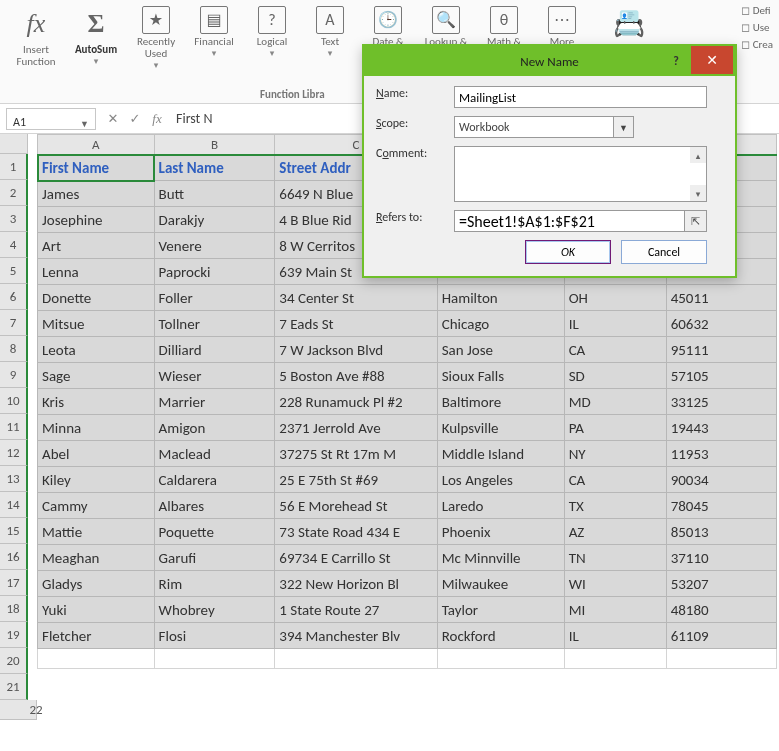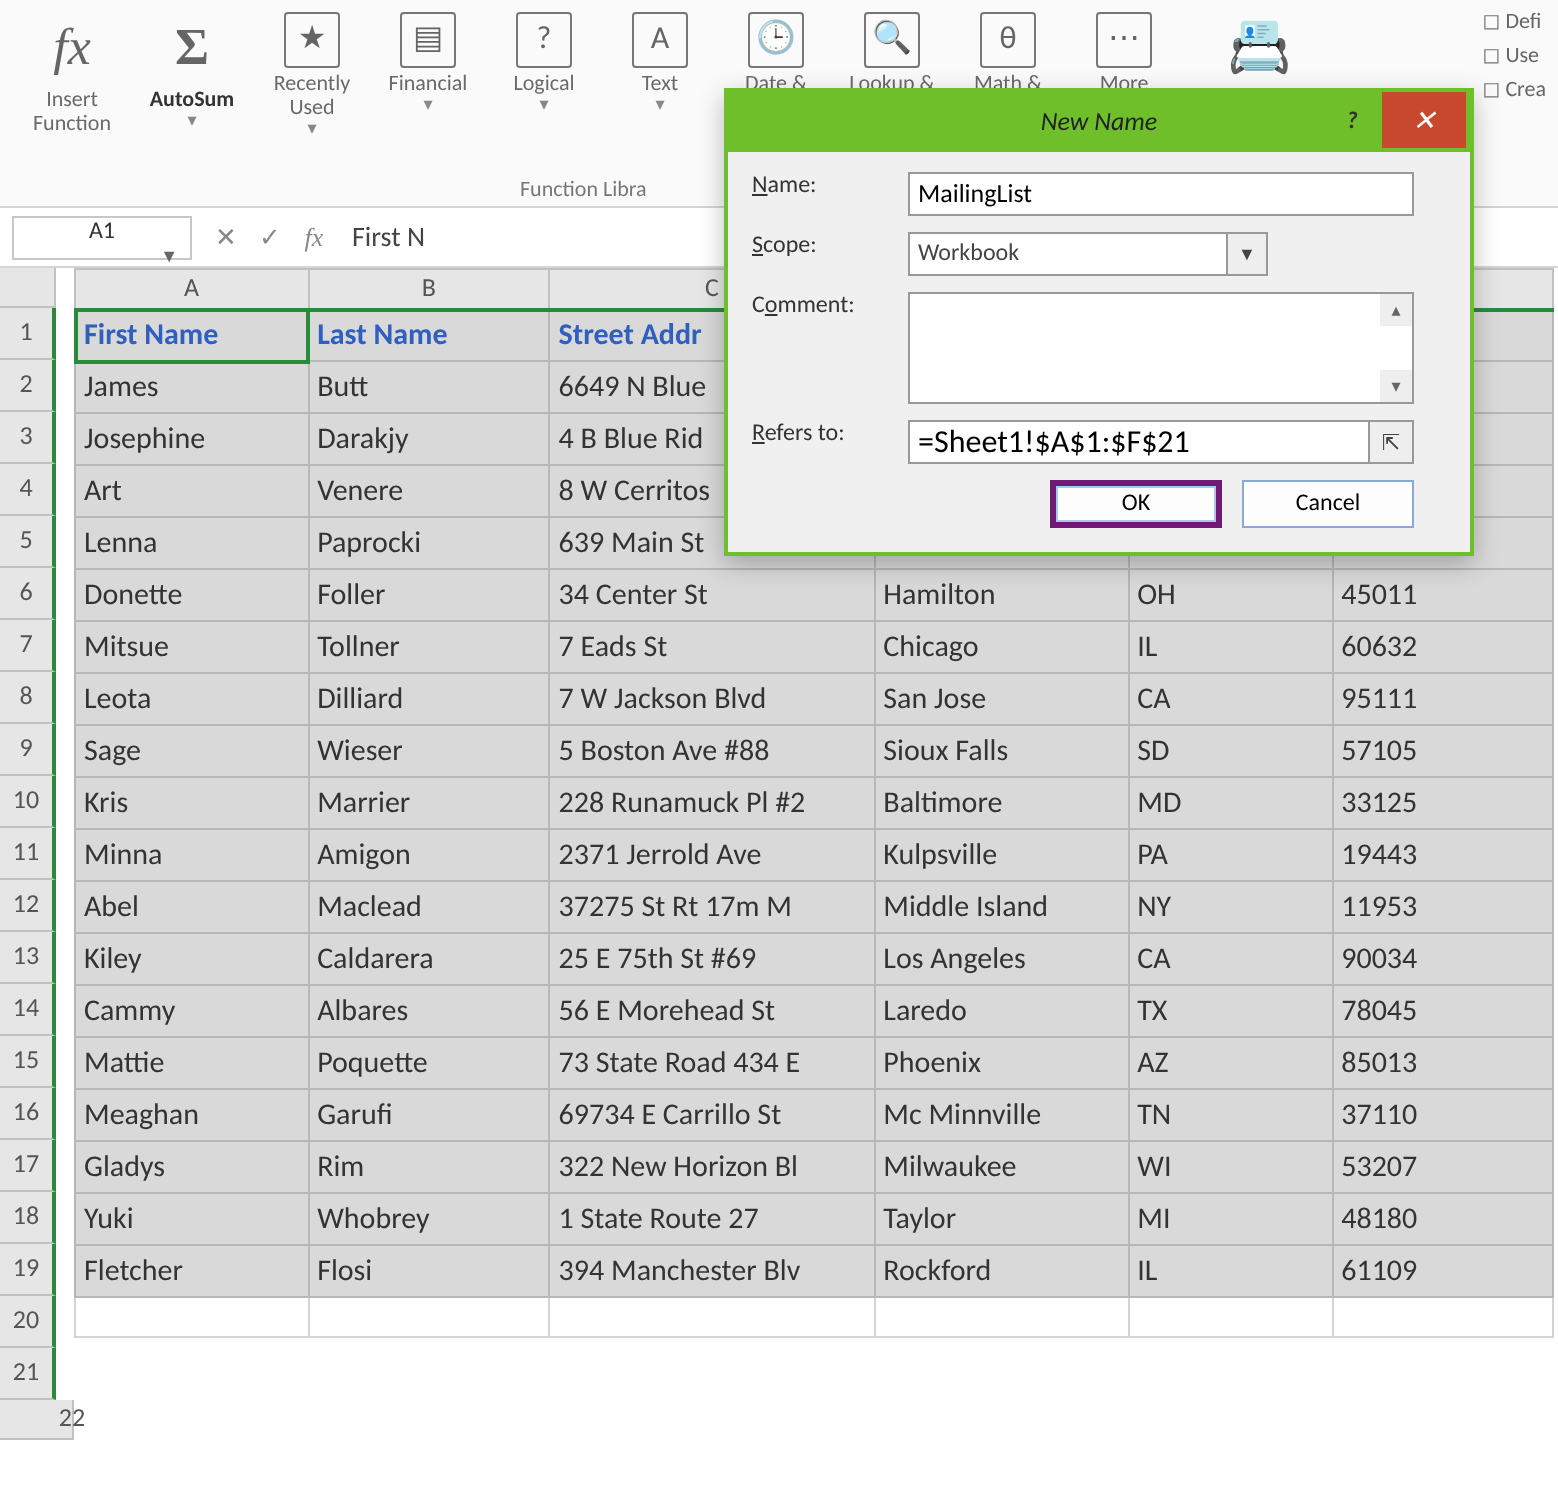--- a/index.html
+++ b/index.html
@@ -5,64 +5,64 @@
   * { box-sizing: border-box; font-family: "Segoe UI", Calibri, Arial, sans-serif; }
   body { margin: 0; background: #fff; font-size: 13px; color: #444; width: 779px; }
   .ribbon { display: flex; align-items: flex-start; padding: 4px 8px 0 8px; gap: 2px; border-bottom: 1px solid #d4d4d4; background: #fafafa; position: relative; height: 104px; }
   .rbtn { display: flex; flex-direction: column; align-items: center; justify-content: flex-start; width: 56px; padding-top: 2px; color: #6a6a6a; font-size: 11px; text-align: center; line-height: 1.1; cursor: default; }
   .rbtn.small { width: 60px; }
   .rico { font-size: 26px; color: #656565; height: 36px; display: flex; align-items: center; justify-content: center; font-style: italic; font-family: "Times New Roman", serif; }
   .rico.box { border: 1.5px solid #777; width: 28px; height: 28px; font-style: normal; font-family: inherit; font-size: 16px; border-radius: 2px; }
   .rbtn .caret { font-size: 9px; color: #888; }
   .rbtn-label { margin-top: 2px; }
   .autosum { font-weight: bold; color: #333; }
-  .grplabel { position: absolute; bottom: 2px; left: 260px; font-size: 11px; color: #777; }
+  .grplabel { position: absolute; bottom: 2px; left: 260px; font-size: 11px; color: #777; font-weight: bold; }
   .side-opts { position: absolute; right: 6px; top: 4px; font-size: 11px; color: #666; display: flex; flex-direction: column; gap: 4px; }
   .side-opts div::before { content: "◻ "; color: #777; }
   .formula-bar { display: flex; align-items: center; border-bottom: 1px solid #d4d4d4; height: 30px; }
-  .namebox { width: 90px; border: 1px solid #c7c7c7; margin: 3px 6px; height: 22px; display: flex; align-items: center; padding: 0 6px; font-size: 12px; color: #333; background: #fff; flex-direction: column; }
+  .namebox { width: 90px; border: 1px solid #c7c7c7; margin: 3px 6px; height: 22px; display: flex; align-items: flex-end; padding: 0 6px; font-size: 12px; color: #333; background: #fff; }
   .namebox .dd { margin-left: auto; font-size: 9px; color: #666; }
   .fbbtn { width: 22px; text-align: center; color: #888; font-size: 13px; }
   .fxcell { flex: 1; padding: 0 8px; font-size: 14px; }
   .sheet { display: flex; }
   .rowhdrs { display: flex; flex-direction: column; }
   .corner { width: 28px; height: 20px; background: #e6e6e6; border-right: 1px solid #c1c1c1; border-bottom: 1px solid #c1c1c1; }
   .rh { width: 28px; height: 26px; background: #e6e6e6; border-right: 2px solid #2a8a3a; border-bottom: 1px solid #c1c1c1; display: flex; align-items: center; justify-content: center; font-size: 13px; color: #555; }
   .rh.last { height: 20px; border-right: 1px solid #c1c1c1; padding-left: 36px; }
   .gridwrap { flex: 1; overflow: hidden; }
   table.grid { border-collapse: collapse; table-layout: fixed; width: 740px; }
   .colhdr th { background: #e6e6e6; border: 1px solid #c1c1c1; border-bottom: 2px solid #2a8a3a; height: 20px; font-weight: normal; font-size: 13px; color: #555; }
   td { border: 1px solid #b7b7b7; height: 26px; padding: 0 4px; font-size: 15px; color: #333; background: #d9d9d9; overflow: hidden; white-space: nowrap; }
   tr.hdr td { color: #2f5fbf; font-weight: bold; }
   td.right { text-align: left; }
   .selA1 { outline: 2px solid #2a8a3a; outline-offset: -1px; }
   tr.blank td { background: #fff; border-color: #d4d4d4; height: 20px; }
   
   .dialog { position: absolute; left: 362px; top: 44px; width: 375px; background: #f0f0f0; border: 2px solid #6fbf2a; box-shadow: 0 4px 12px rgba(0,0,0,0.25); font-size: 12px; }
-  .dlg-title { background: #6fbf2a; height: 30px; display: flex; align-items: center; justify-content: center; position: relative; font-style: italic; }
+  .dlg-title { background: #6fbf2a; height: 30px; display: flex; align-items: center; justify-content: center; position: relative; }
   .dlg-title span { color: #222; font-size: 13px; }
   .dlg-help { position: absolute; right: 44px; top: 0; width: 30px; height: 30px; display: flex; align-items: center; justify-content: center; color: #333; font-weight: bold; cursor: pointer; }
   .dlg-close { position: absolute; right: 2px; top: 0; width: 42px; height: 28px; background: #c8472f; color: #fff; display: flex; align-items: center; justify-content: center; font-size: 14px; cursor: pointer; }
   .dlg-body { padding: 10px 28px 12px 12px; }
   .frow { display: flex; align-items: flex-start; margin-bottom: 8px; }
   .flabel { width: 78px; color: #333; }
   .flabel u { text-decoration: underline; }
   .finput { flex: 1; }
   .tin { width: 100%; border: 1px solid #999; height: 22px; padding: 0 4px; font-size: 13px; background: #fff; }
   .sel { width: 180px; border: 1px solid #999; height: 22px; display: flex; align-items: center; padding: 0 4px; background: #fff; position: relative; }
   .sel .dd { position: absolute; right: 0; top: 0; width: 20px; height: 20px; border-left: 1px solid #999; background: #eee; display: flex; align-items: center; justify-content: center; font-size: 9px; }
   .comment { width: 100%; height: 56px; border: 1px solid #999; background: #fff; position: relative; }
   .comment .sbu,.comment .sbd { position: absolute; right: 0; width: 16px; height: 16px; background: #eee; font-size: 9px; display: flex; align-items: center; justify-content: center; color: #666; }
   .comment .sbu { top: 0; } .comment .sbd { bottom: 0; }
   .refwrap { display: flex; width: 100%; }
   .refin { flex: 1; border: 1px solid #999; height: 22px; padding: 0 4px; background: #fff; font-size: 16px; }
   .refbtn { width: 22px; height: 22px; border: 1px solid #999; border-left: none; background: #eee; display: flex; align-items: center; justify-content: center; font-size: 11px; cursor: pointer; }
   .dlg-btns { display: flex; justify-content: flex-end; gap: 10px; margin-top: 4px; }
   .btn { width: 86px; height: 24px; border: 1px solid #8aa9d6; background: #fdfdfd; font-size: 12px; cursor: pointer; }
-  .btn.primary { border: 3px solid #701a75; box-shadow: 0 0 0 1px #a7c7ee inset; }
+  .btn.primary { border: 1px solid #701a75; box-shadow: 0 0 0 1px #a7c7ee inset; font-style: italic; }
 </style>
 </head>
 <body>
 
 <div class="ribbon">
   <div class="rbtn">
     <div class="rico">fx</div>
     <div class="rbtn-label" style="white-space:pre-line">Insert
 Function</div>
   </div>

